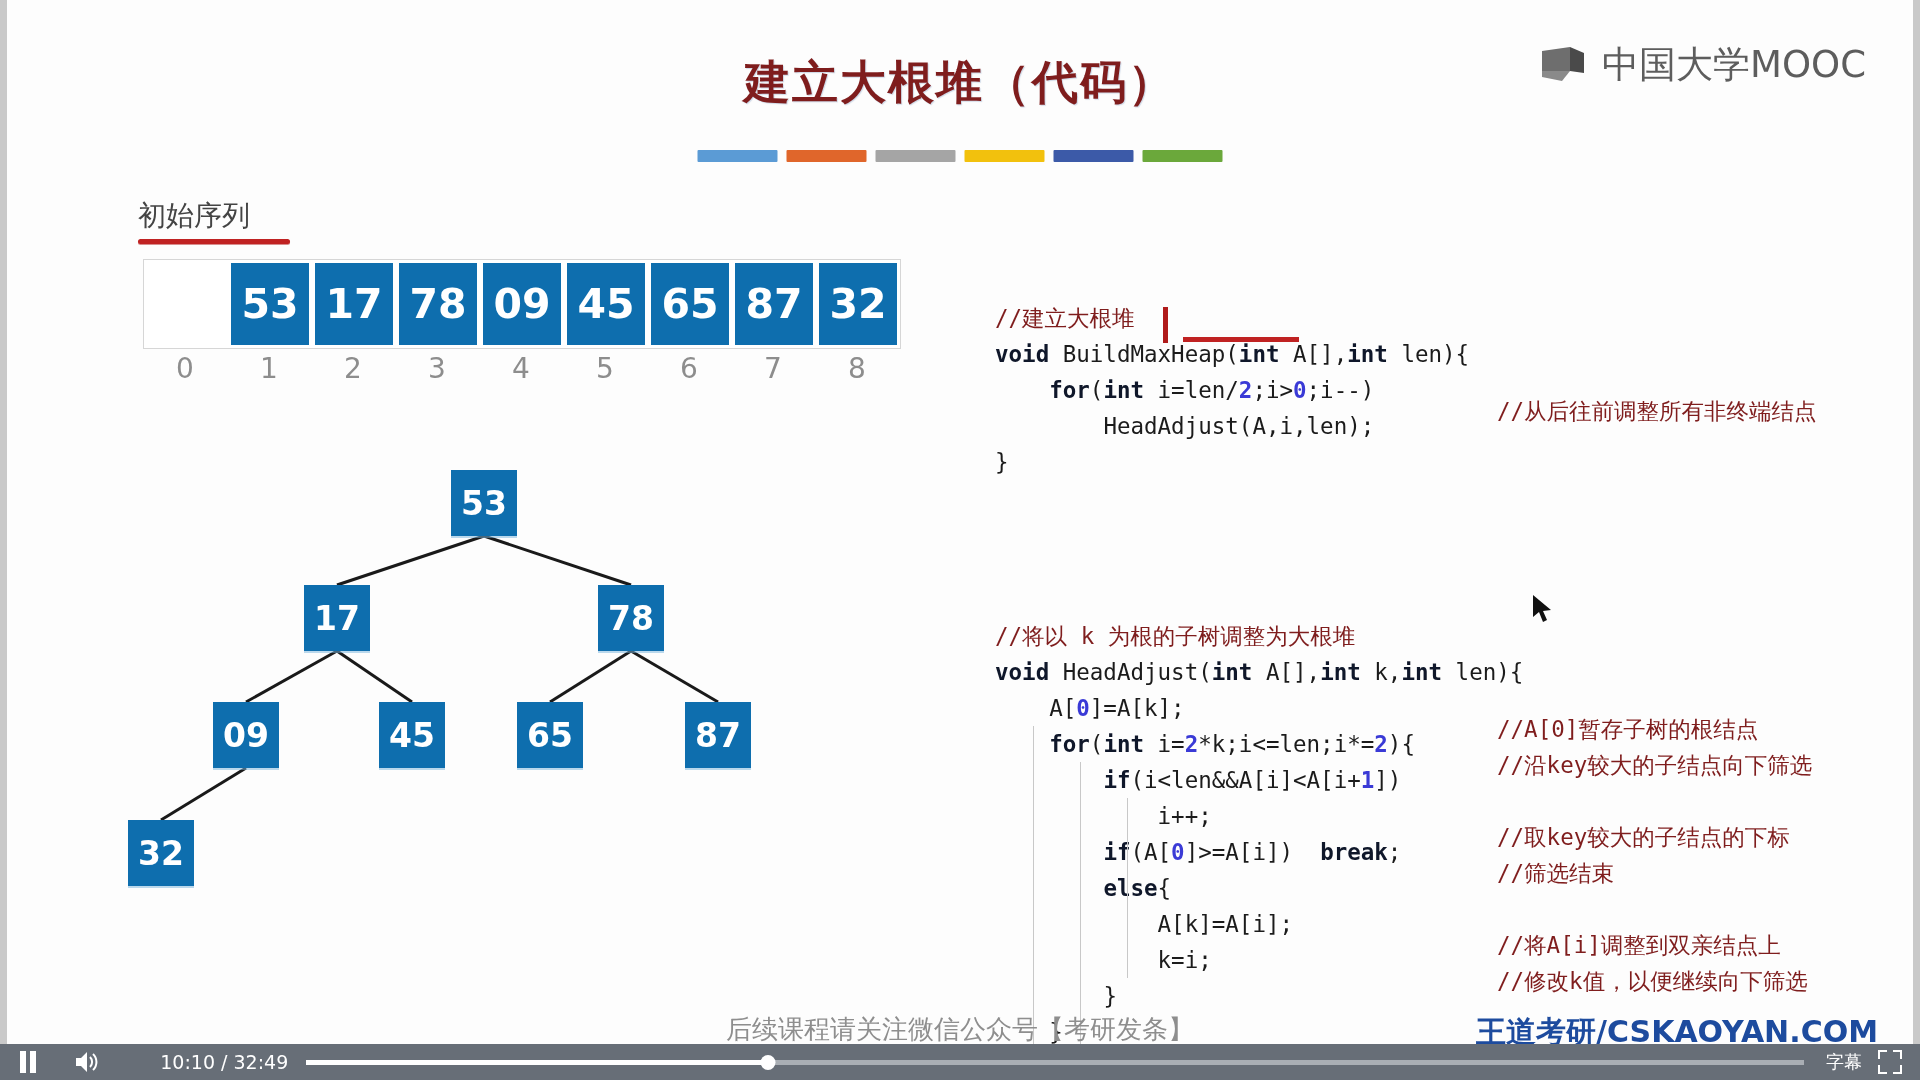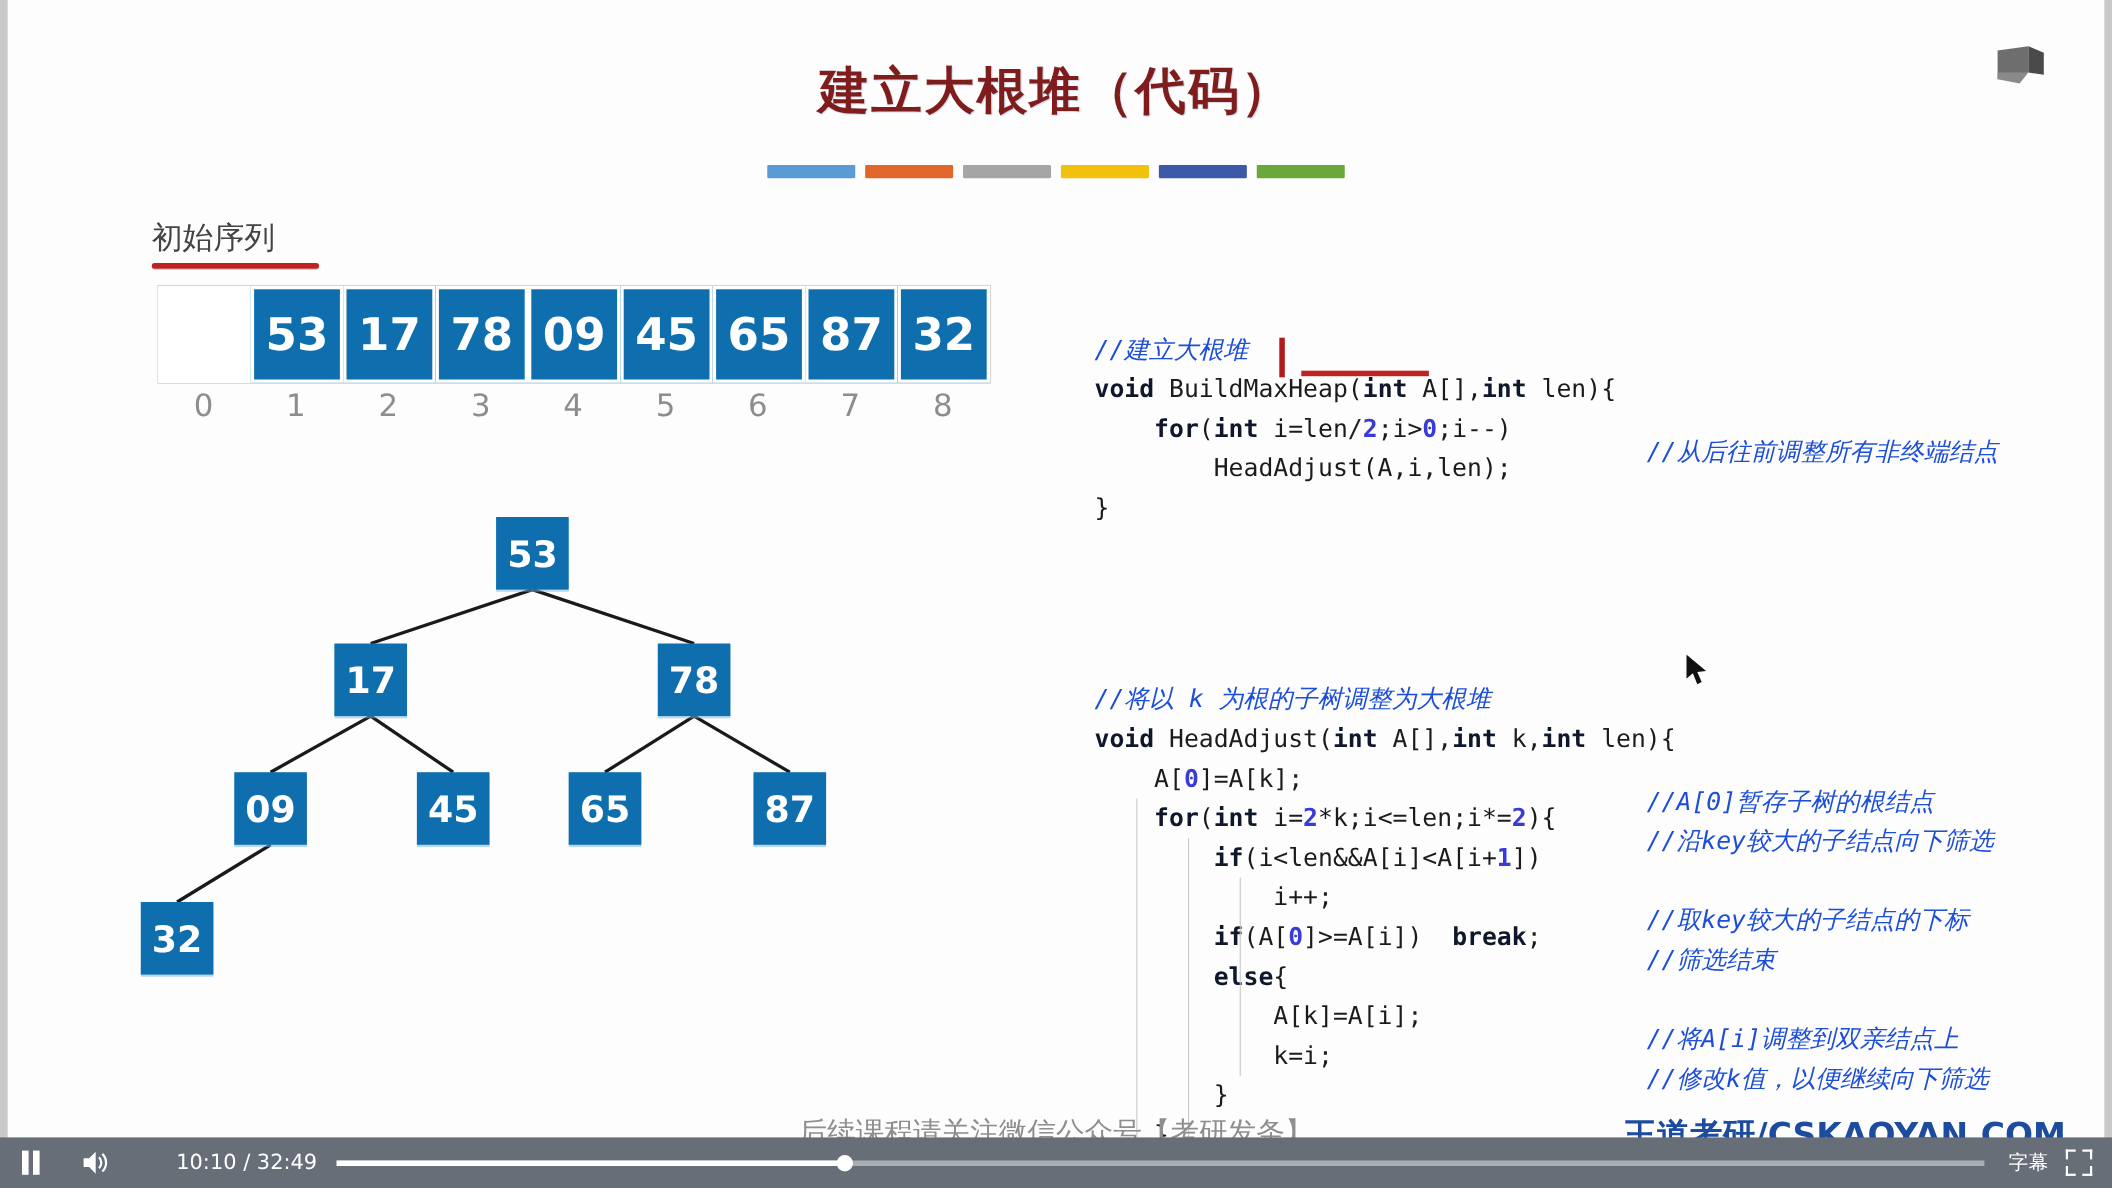--- a/index.html
+++ b/index.html
@@ -97,21 +97,21 @@
     font-family: "DejaVu Sans Mono", "Liberation Mono", monospace;
     font-size: 22.5px;
     line-height: 36px;
     color: #1b1b1b;
     white-space: pre;
   }
   #code-col .block { position: relative; }
   #code-block-2 { margin-top: 66px; }
   .line { position: relative; display: flex; }
   .code { white-space: pre; }
-  .cmt { color: #1d4ed8; font-style: italic; white-space: pre; }
+  .cmt { color: #7f1d1d; white-space: pre; }
   .cmt-col { position: absolute; left: 502px; top: 0; margin-top: 21px; }
   .kw { color: #0f172a; font-weight: bold; }
   .num { color: #3a3ad6; font-weight: bold; }
   .guide {
     position: absolute; width: 1px; background: #c8c8c8;
   }
   
   #caret {
     position: absolute; left: 1163px; top: 307px;
     width: 5px; height: 36px; background: #b01b1b;
@@ -133,21 +133,21 @@
   #wm-right {
     position: absolute; right: 42px; top: 1012px;
     font-size: 30px; font-weight: bold; color: #1d4b9e;
     font-family: "DejaVu Sans", sans-serif;
     text-shadow: 0 0 2px rgba(255,255,255,.9);
   }
 
   
   #player {
     position: absolute; left: 0; right: 0; bottom: 0;
-    height: 46px; background: #676e77;
+    height: 36px; background: #676e77;
     display: flex; align-items: center;
     color: #fff;
   }
   #player .ctrl { display: flex; align-items: center; justify-content: center; cursor: pointer; }
   #btn-pause { width: 56px; height: 46px; }
   #btn-volume { width: 54px; height: 46px; margin-left: 4px; }
   #time-display {
     font-size: 19px; margin-left: 10px; margin-right: 18px;
     font-family: "DejaVu Sans", sans-serif; white-space: pre;
   }
@@ -186,20 +186,21 @@
       <div class="bar" style="background: rgb(60, 90, 168);"></div>
       <div class="bar" style="background: rgb(107, 168, 59);"></div>
     </div>
 
   <div id="mooc-logo">
     <svg width="52" height="40" viewBox="0 0 52 40">
       <polygon points="2,6 30,2 30,26 2,32" fill="#6e6e6e"></polygon>
       <polygon points="30,2 44,8 44,28 30,26" fill="#4a4a4a"></polygon>
       <polygon points="2,32 22,36 30,26 2,26" fill="#8a8a8a"></polygon>
     </svg>
+    <span class="logo-text">中国大学MOOC</span>
   </div>
 
   <div id="seq-label-wrap">
     <div id="seq-label">初始序列</div>
     <div id="seq-underline"></div>
   </div>
 
   <div id="array-wrap">
     <div id="array-row">
         <div class="cell empty"></div>

